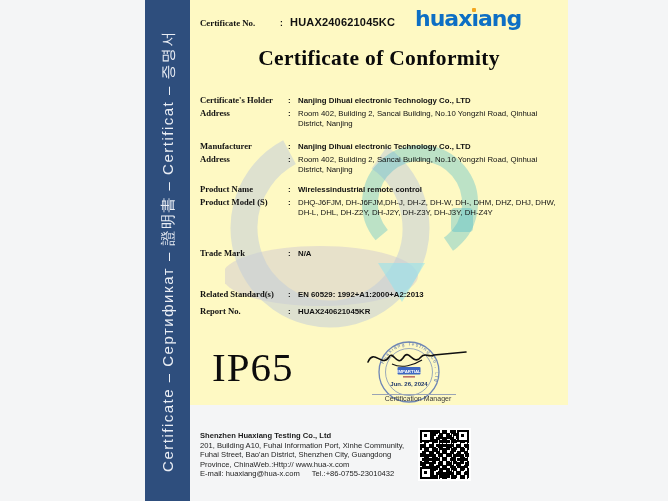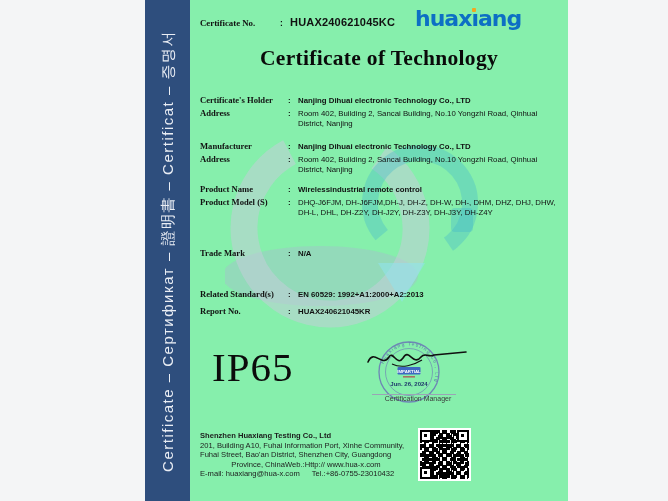--- a/index.html
+++ b/index.html
@@ -7,21 +7,21 @@
   .page{position:relative;width:668px;height:501px;overflow:hidden;background:#f4f5f6;}
 
   
   .sidebar{position:absolute;left:145px;top:0;width:45px;height:501px;background:#2e4e7d;}
   .sidebar .rot{position:absolute;left:50%;top:50%;width:501px;height:45px;
     transform:translate(-50%,-50%) rotate(-90deg);
     display:flex;align-items:center;justify-content:center;
     color:#e9edf4;font-size:15px;letter-spacing:1.5px;white-space:nowrap;}
 
   
-  .doc{position:absolute;left:190px;top:0;width:378px;height:501px;background:#86efac;}
+  .doc{position:absolute;left:190px;top:0;width:378px;height:405px;background:#fef9c3;}
 
   
   .watermark{position:absolute;left:35px;top:118px;width:260px;height:215px;z-index:0;pointer-events:none;}
 
   .content{position:relative;z-index:1;width:100%;height:100%;}
 
   
   .cert-no{position:absolute;left:10px;top:16px;display:flex;align-items:baseline;color:#111;}
   .cert-no .lbl{width:80px;font-family:"Liberation Serif",serif;font-weight:bold;font-size:8.8px;}
   .cert-no .col{width:10px;font-weight:bold;font-size:8.5px;}
@@ -51,21 +51,21 @@
   
   .rating{position:absolute;left:22px;top:343px;font-family:"Liberation Serif",serif;
     font-size:41px;color:#0c0c0c;letter-spacing:1px;}
   .stamp{position:absolute;left:172px;top:336px;width:110px;height:75px;}
   .signer-title{position:absolute;left:168px;top:395px;width:120px;text-align:center;
     font-size:7px;color:#3a3a3a;}
 
   
   .footer{position:absolute;left:10px;top:431px;width:212px;font-size:7.6px;line-height:9.6px;color:#1c1c1c;}
   .footer .company{font-weight:bold;}
-  .footer .frow{display:flex;justify-content:center;}
+  .footer .frow{display:flex;justify-content:flex-start;}
   .footer .frow2{display:flex;gap:12px;}
 
   
   .qr{position:absolute;left:230px;top:430px;width:49px;height:49px;background:
     conic-gradient(#000 25%,#0000 0 50%,#000 0 75%,#0000 0) 0 0/9px 9px,
     conic-gradient(#000 25%,#0000 0 50%,#000 0 75%,#0000 0) 2px 3px/7px 7px,#fff;
     outline:2px solid #fff;}
   .qf{position:absolute;width:12px;height:12px;background:#fff;border:2.5px solid #000;box-sizing:border-box;}
   .qf>div{position:absolute;left:2px;top:2px;width:3px;height:3px;background:#000;}
   .qf.tl{left:0;top:0;} .qf.tr{right:0;top:0;} .qf.bl{left:0;bottom:0;}
@@ -94,21 +94,21 @@
       <div class="cert-no">
         <span class="lbl">Certificate No.</span>
         <span class="col">:</span>
         <span class="val">HUAX240621045KC</span>
       </div>
 
       <div class="logo">
         <span>huax</span><span class="iwrap"><span>ı</span><span class="idot"></span></span><span>ang</span>
       </div>
 
-      <div class="title">Certificate of Technology</div>
+      <div class="title">Certificate of Conformity</div>
 
       <div class="fields">
 
         <div class="row mb-a">
           <span class="lbl">Certificate's Holder</span>
           <span class="col">:</span>
           <span class="val b">Nanjing Dihuai electronic Technology Co., LTD</span>
         </div>
         <div class="row mb-b">
           <span class="lbl">Address</span>

